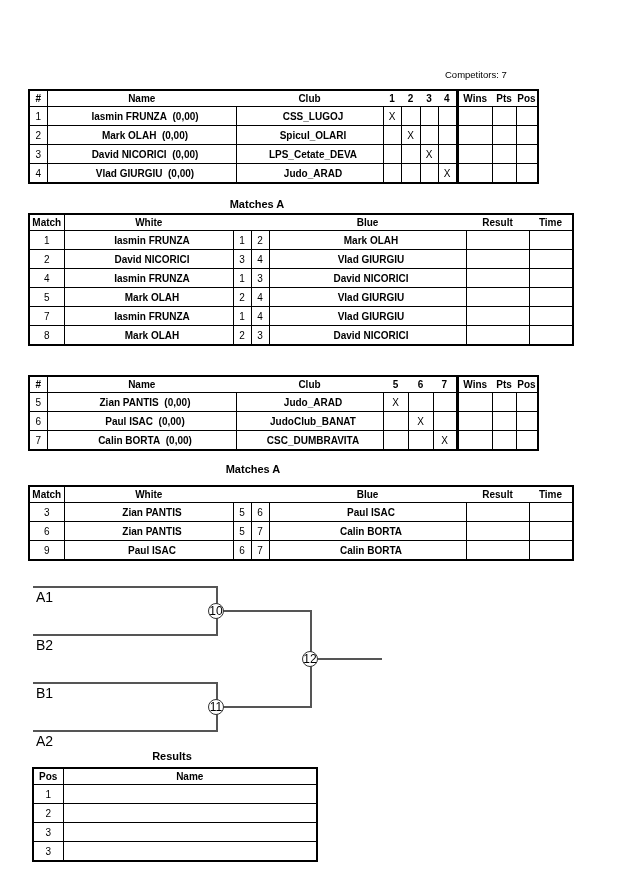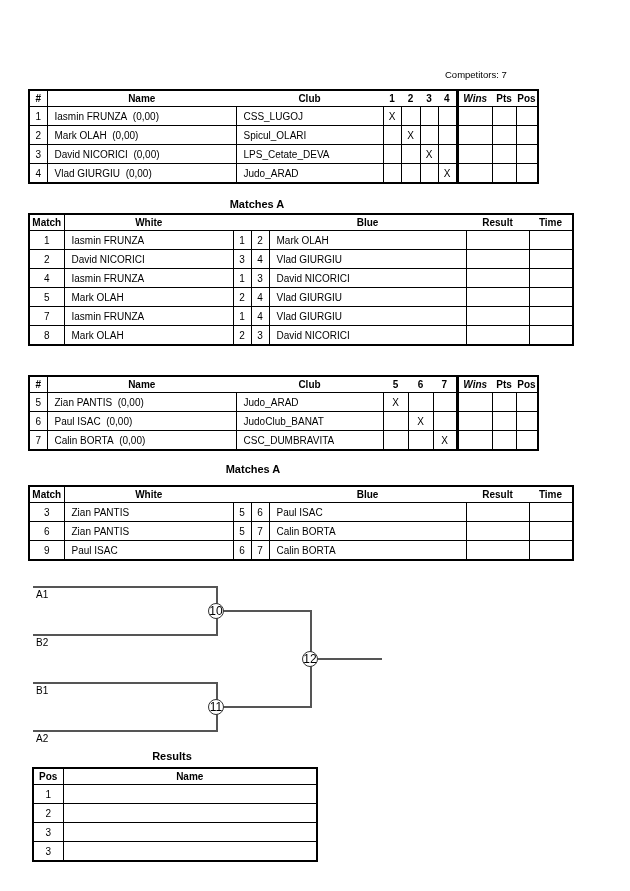--- a/index.html
+++ b/index.html
@@ -22,31 +22,31 @@
   table.sheet {
     position:absolute; border-collapse:collapse; table-layout:fixed;
     border:2px solid #000; background:#fff; font-size:10px;
   }
   .sheet td { border:1px solid #000; height:18px; padding:0; overflow:hidden; white-space:nowrap; }
   .sheet thead th {
     border:1px solid #000; border-left:none; border-right:none;
     height:15px; padding:0; font-weight:bold; font-size:10px; white-space:nowrap;
   }
   .sheet thead th.sep { border-right:1px solid #000; }
-  .thick { border-left:3px solid #000 !important;font-style:italic; }
+  .thick { border-left:3px solid #000 !important; }
   .tc { text-align:center; }
-  .tl { text-align:left; padding-left:7px !important; }
+  .tl { text-align:center; padding-left:7px !important;font-weight:bold; }
   
   .hline { position:absolute; height:2px; background:#555; }
   .vline { position:absolute; width:2px; background:#555; }
   .bnode {
     position:absolute; width:14px; height:14px; border:1.5px solid #333; border-radius:50%;
     background:#fff; font-size:12px; line-height:14px; text-align:center; z-index:2;
   }
-  .blabel { position:absolute; font-size:10px; }
+  .blabel { position:absolute; font-size:14px; }
 </style>
 </head>
 <body>
 
 <div class="page">
 
   <div class="count-label">Competitors: 7</div>
 
   <table class="sheet" style="left:28px; top:89px; width:509px;">
     <colgroup>

